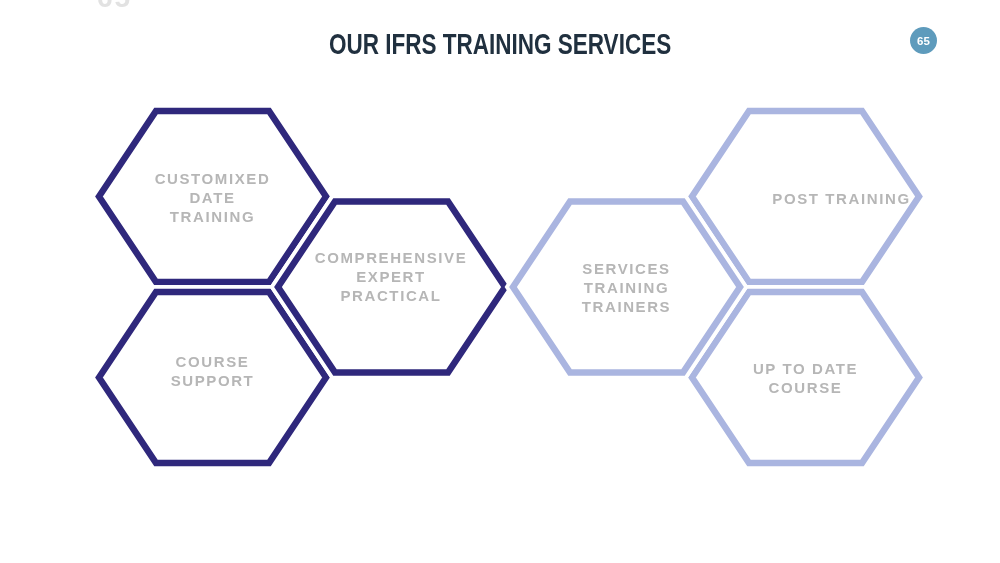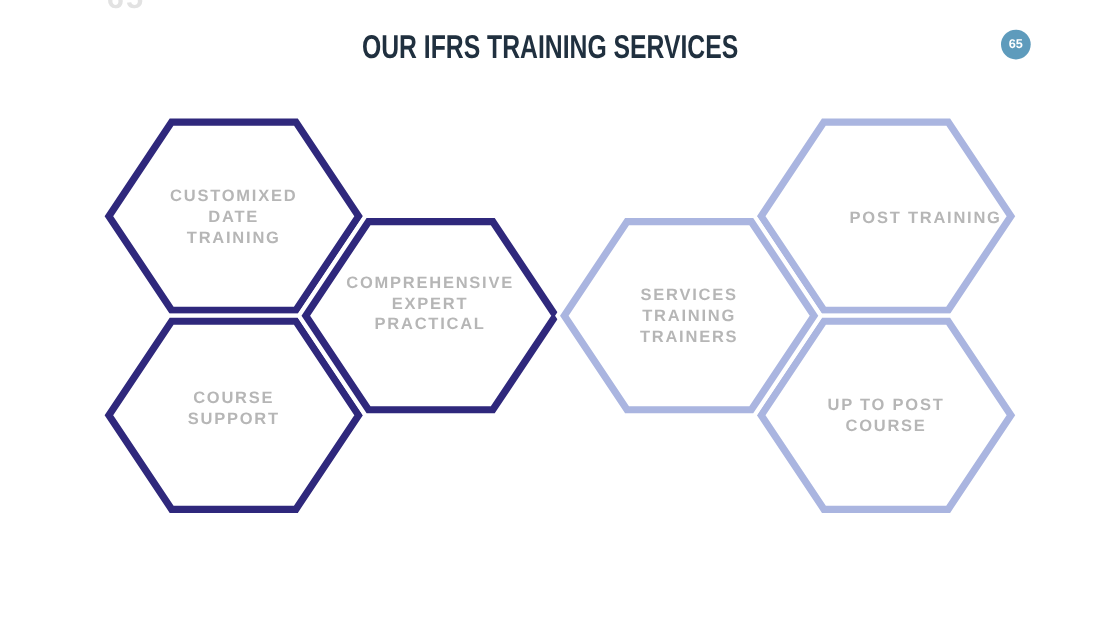--- a/index.html
+++ b/index.html
@@ -149,17 +149,17 @@
     <div>SERVICES</div>
     <div>TRAINING</div>
     <div>TRAINERS</div>
   </div>
 
   <div class="hex-label" style="left:805.5px; top:198px;margin-left:36px;">
     <div>POST TRAINING</div>
   </div>
 
   <div class="hex-label" style="left:805.5px; top:378px;">
-    <div>UP TO POST</div>
+    <div>UP TO DATE</div>
     <div>COURSE</div>
   </div>
 
 </div>
 
 </body></html>

